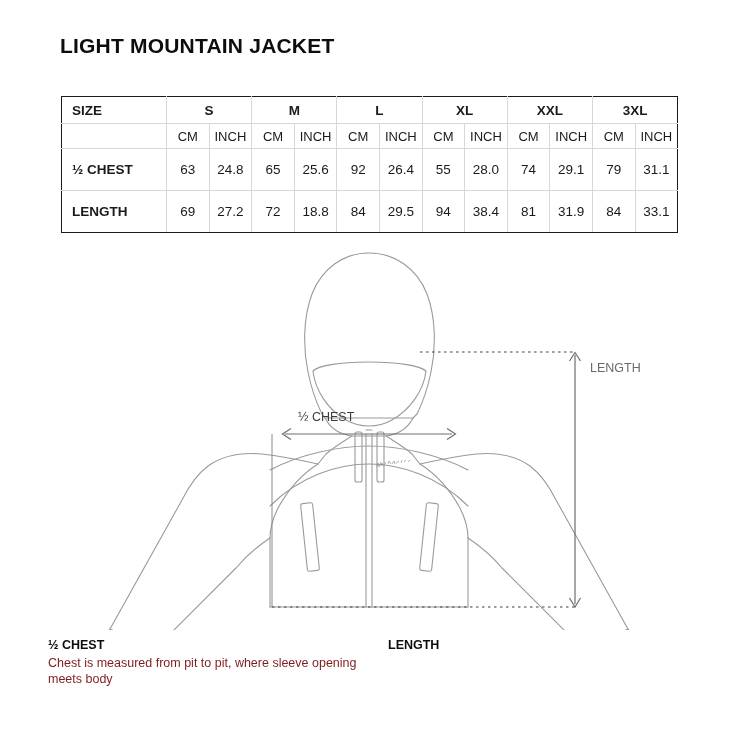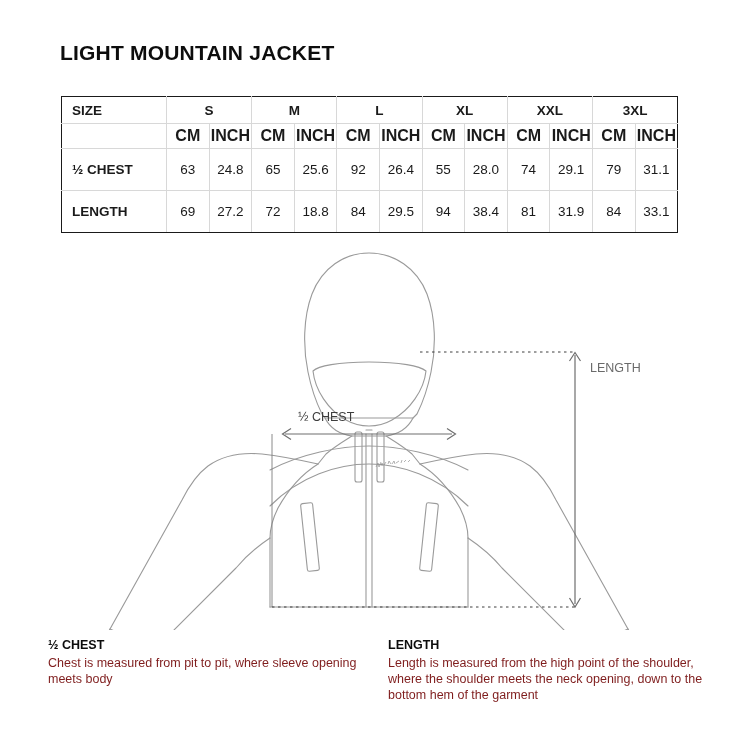--- a/index.html
+++ b/index.html
@@ -13,21 +13,21 @@
     position: relative;
     font-family: "Liberation Sans", sans-serif;
     color: #111111;
     overflow: hidden;
   }
 
   
   .page-title {
     position: absolute;
     left: 60px;
-    top: 41px;
+    top: 34px;
     font-size: 21px;
     font-weight: bold;
     letter-spacing: 0.2px;
     color: #0d0d0d;
   }
 
   
   .size-table-wrap {
     position: absolute;
     left: 61px;
@@ -47,21 +47,21 @@
     font-size: 12.5px;
     color: #1a1a1a;
     padding: 0;
   }
 
   .col-label { width: 105px; }
   .col-val { width: 42.6px; }
 
   tr.row-size th,
   tr.row-size td { height: 26px; font-weight: bold; font-size: 13.5px; }
-  tr.row-units td { height: 24px; font-weight: bold; font-size: 16px; margin-top: 19px; }
+  tr.row-units td { height: 24px; font-weight: normal; font-size: 13px; margin-top: 19px; }
   tr.row-data td { height: 41px; font-size: 13.5px; }
 
   .cell-label {
     text-align: left !important;
     padding-left: 10px !important;
     font-weight: bold;
     font-size: 13.5px;
   }
   .size-head {
     font-weight: bold;
@@ -288,15 +288,14 @@
   </svg>
 </div>
 
 <div class="captions">
   <div class="caption-block caption-left">
     <div class="caption-title">½ CHEST</div>
     <div class="caption-body">Chest is measured from pit to pit, where sleeve opening meets body</div>
   </div>
   <div class="caption-block caption-right">
     <div class="caption-title">LENGTH</div>
-    <div class="caption-body">Length is measured from the high point of the shoulder, where the shoulder meets the neck opening, down to the bottom hem of the garment</div>
   </div>
 </div>
 
 </body></html>

